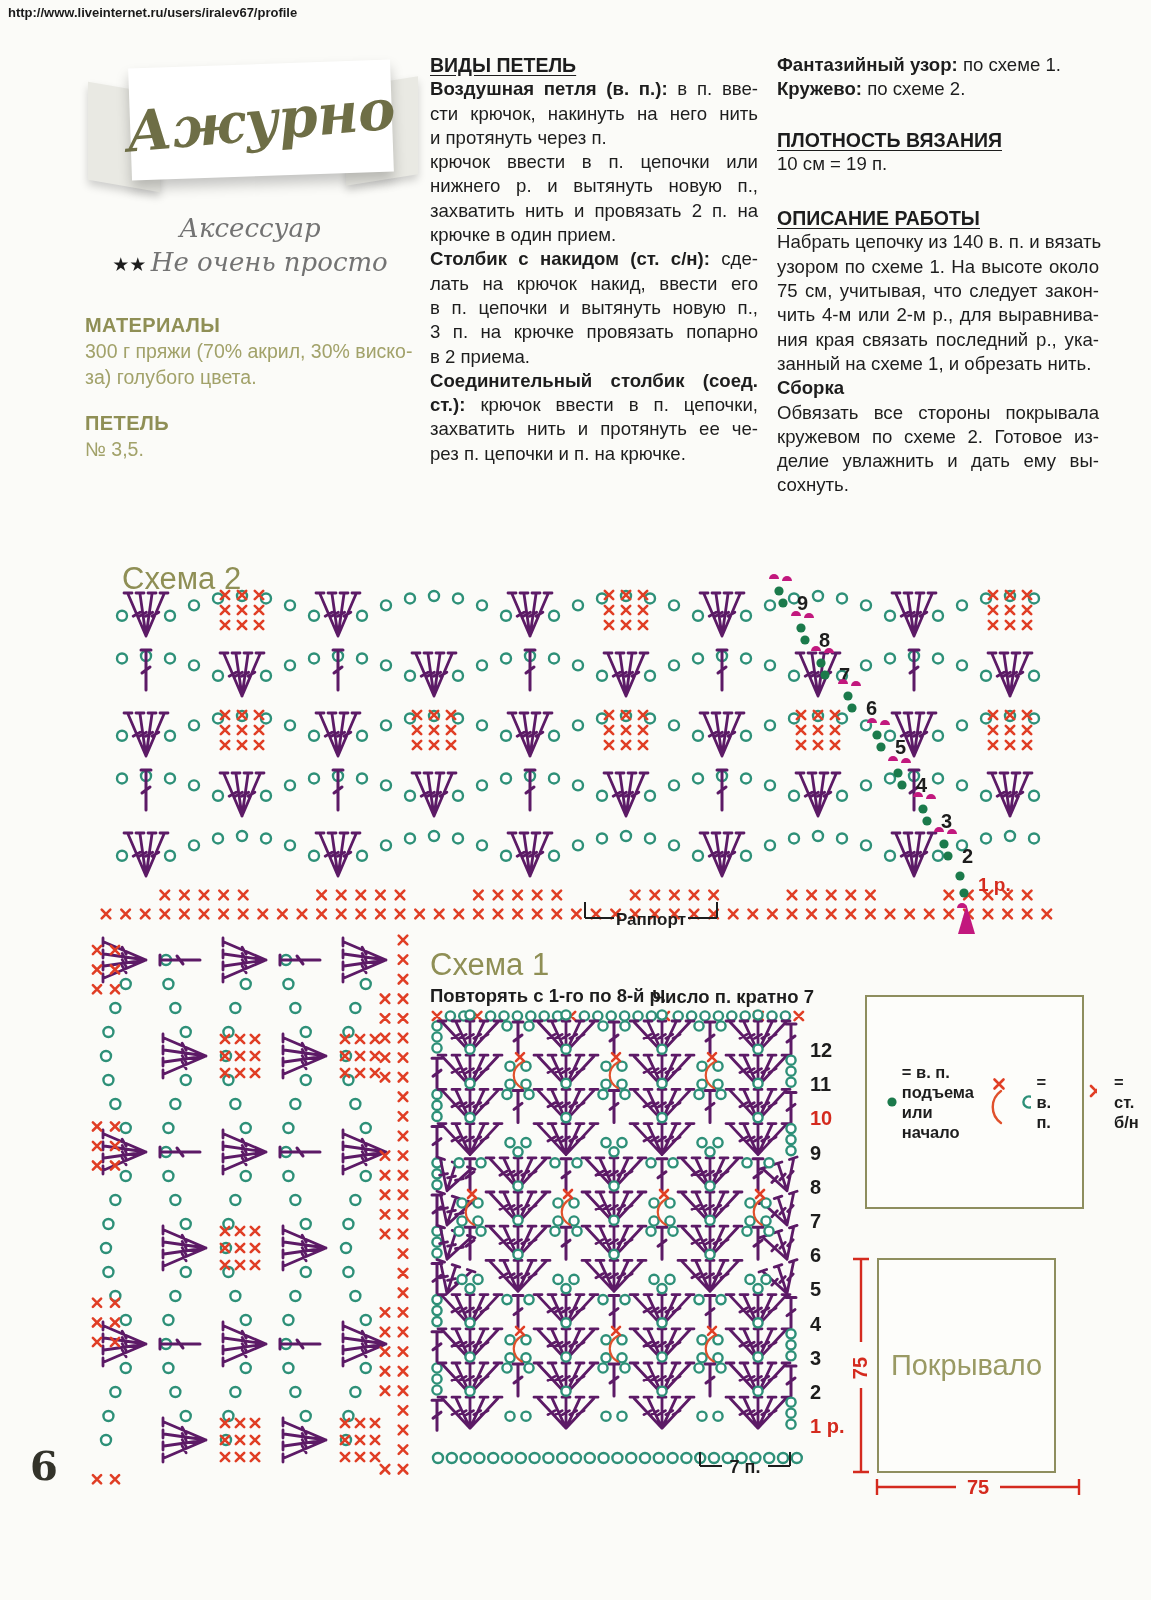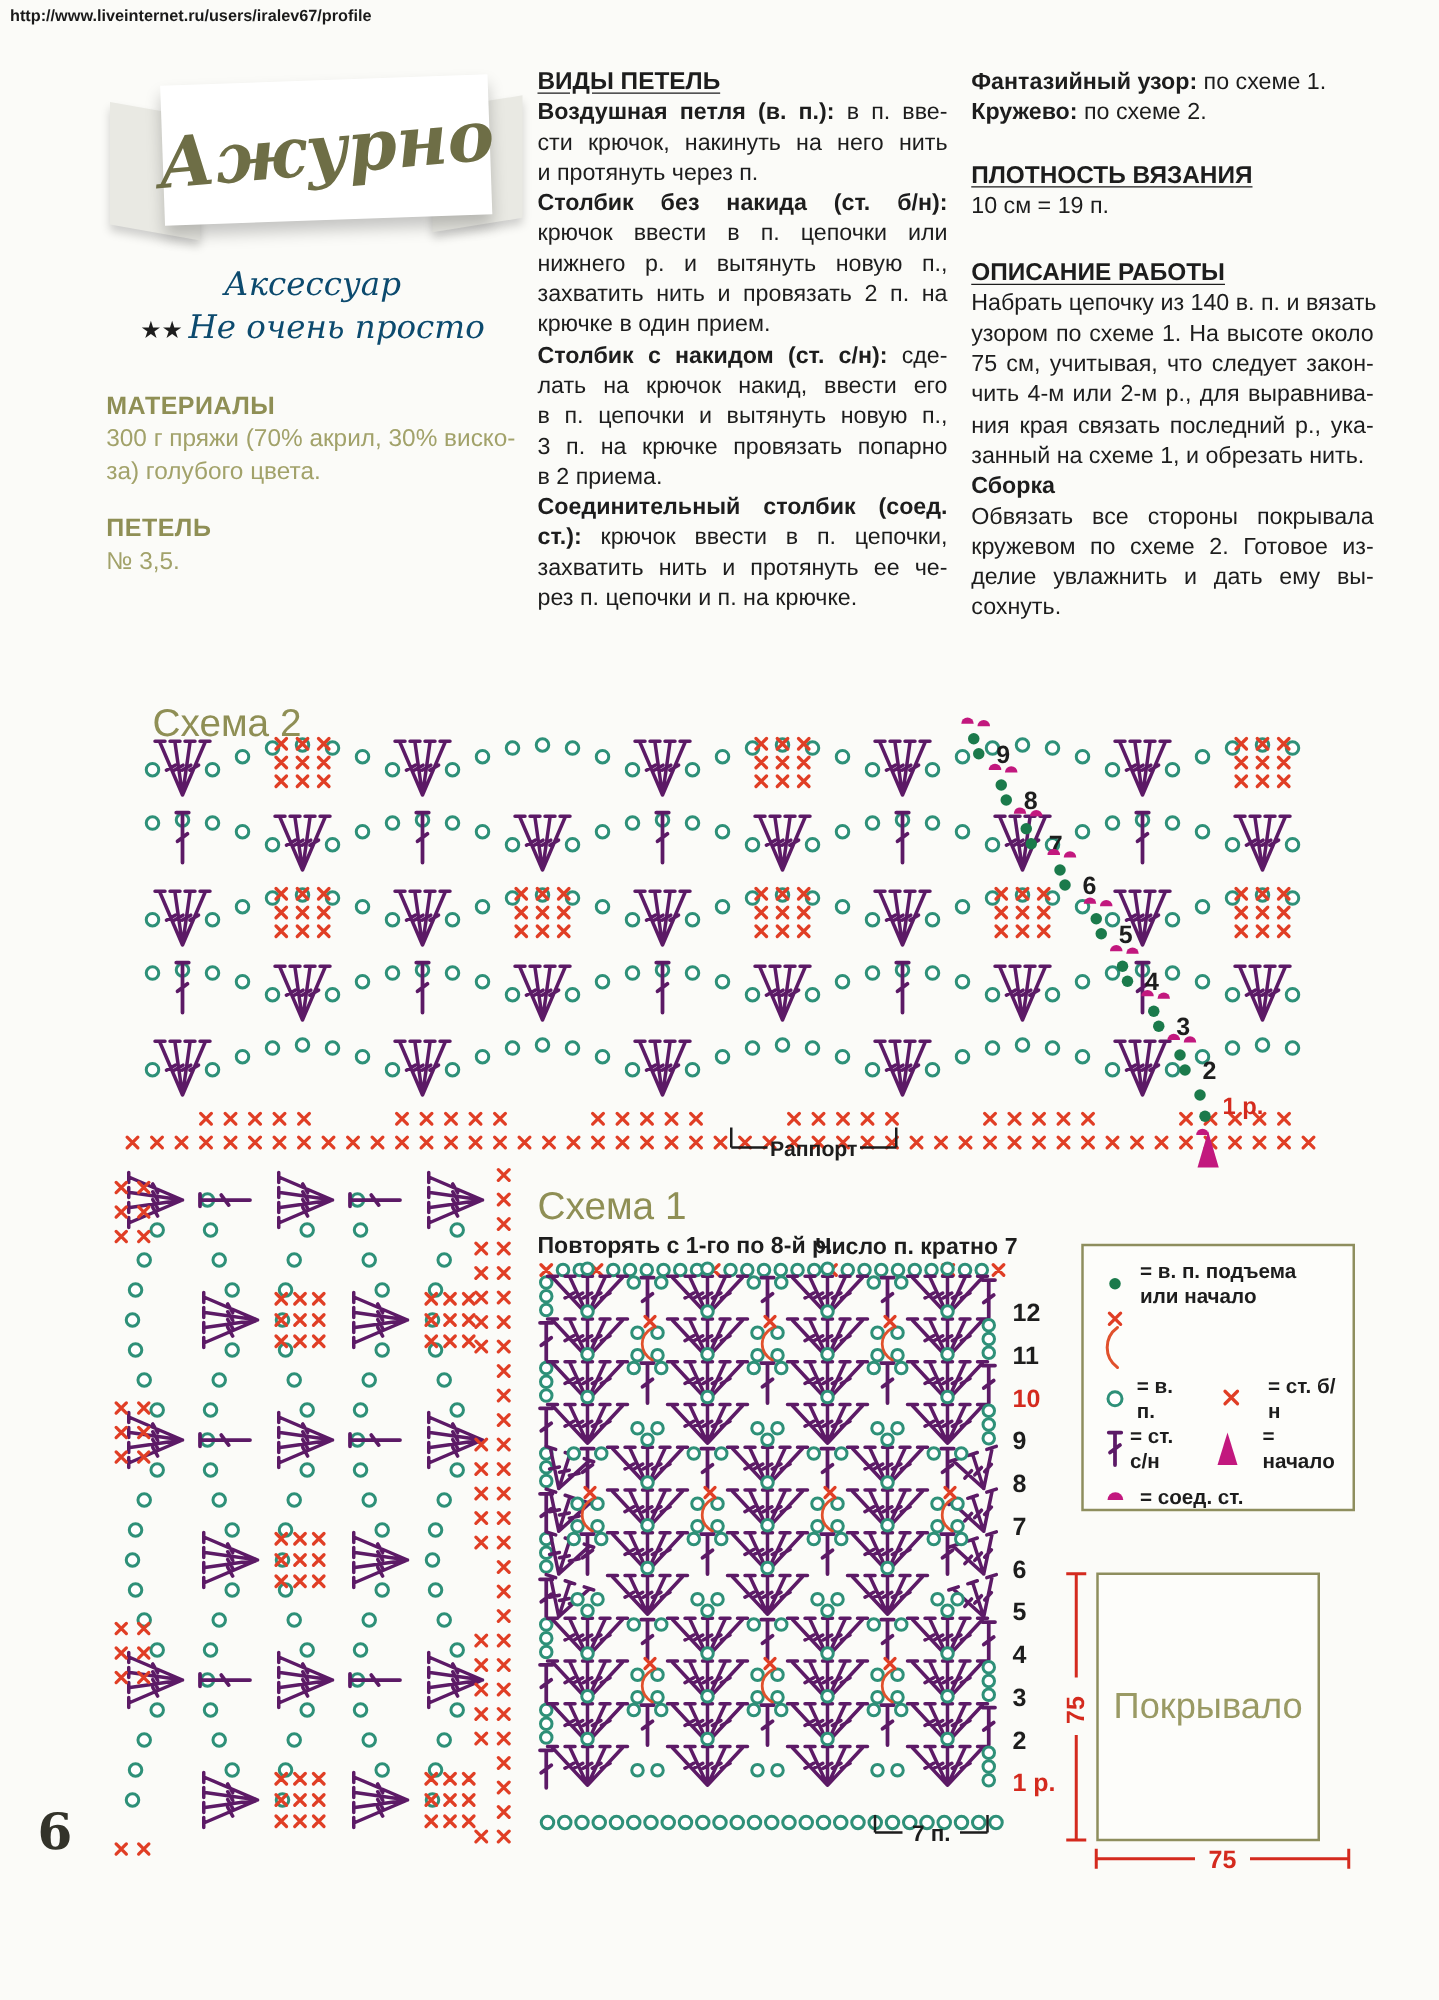--- a/index.html
+++ b/index.html
@@ -15,25 +15,25 @@
   .h-ul{font-size:19.5px;font-weight:bold;line-height:24.3px;text-decoration:underline;text-underline-offset:3px}
   .olive-h{color:var(--olive);font-weight:bold;font-size:20px;letter-spacing:.4px;line-height:26px}
   .olive-line{color:var(--olive-t);font-size:19.5px;line-height:26px;white-space:nowrap}
   .script{font-family:"DejaVu Serif",serif;font-style:italic}
   .rib-end{position:absolute;width:72px;height:98px;background:#e9e9e3;box-shadow:0 5px 8px rgba(0,0,0,.18)}
   .rib-main{position:absolute;left:44px;top:8px;width:262px;height:112px;background:#ffffff;
             box-shadow:0 8px 13px rgba(0,0,0,.22);transform:rotate(-2deg);
             display:flex;align-items:center;justify-content:center}
   .banner-text{font-size:56px;color:#6e6e46;font-weight:bold;font-style:italic;
                font-family:"DejaVu Serif",serif;transform:rotate(-3deg)}
-  .subtitle{font-size:26px;color:#0c4a6e;line-height:32px}
+  .subtitle{font-size:26px;color:#737373;line-height:32px}
   .schema-title{color:var(--olive);font-size:31px;line-height:34px}
   .note{font-size:18.5px;font-weight:bold;white-space:nowrap}
   .legend-box{border:2px solid var(--border);background:#fdfdfa;box-sizing:border-box;
-              padding:10px 10px;display:flex;flex-direction:column;justify-content:space-between}
+              padding:10px 10px;display:flex;flex-direction:row;justify-content:space-between}
   .lrow{display:flex;align-items:center;gap:5px;font-size:16.5px;font-weight:bold;line-height:20px}
   .lrow .ltxt{white-space:pre-line}
   .lpair2{margin-left:12px;display:flex;align-items:flex-start;gap:17px}
   .blanket-box{border:2px solid var(--border);box-sizing:border-box;background:#fdfdfa;
                display:flex;align-items:center;justify-content:center}
   .blanket-label{color:#9a9a64;font-size:29px}
   .url-line{font-size:13px;font-weight:bold;color:#1a1a1a;white-space:nowrap}
   .page-num{font-family:"DejaVu Serif",serif;font-weight:bold;font-size:40px;color:#33332a}
   svg text{font-family:"Liberation Sans",sans-serif}
 </style>
@@ -1333,21 +1333,20 @@
   <div class="olive-h">ПЕТЕЛЬ</div>
   <div class="olive-line">№ 3,5.</div>
 </div>
 
 <div class="abs" style="left:430px;top:53px;width:328px">
   <div class="h-ul">ВИДЫ ПЕТЕЛЬ</div>
   <div id="stitch-body">
       <div class="tline j"><span class="b">Воздушная петля (в. п.):</span><span> в п. вве-</span></div>
       <div class="tline j"><span>сти крючок, накинуть на него нить</span></div>
       <div class="tline"><span>и протянуть через п.</span></div>
-      <div class="tline j"><span class="b">Столбик без накида (ст. б/н):</span></div>
       <div class="tline j"><span>крючок ввести в п. цепочки или</span></div>
       <div class="tline j"><span>нижнего р. и вытянуть новую п.,</span></div>
       <div class="tline j"><span>захватить нить и провязать 2 п. на</span></div>
       <div class="tline"><span>крючке в один прием.</span></div>
       <div class="tline j"><span class="b">Столбик с накидом (ст. с/н):</span><span> сде-</span></div>
       <div class="tline j"><span>лать на крючок накид, ввести его</span></div>
       <div class="tline j"><span>в п. цепочки и вытянуть новую п.,</span></div>
       <div class="tline j"><span>3 п. на крючке провязать попарно</span></div>
       <div class="tline"><span>в 2 приема.</span></div>
       <div class="tline j"><span class="b">Соединительный столбик (соед.</span></div>

